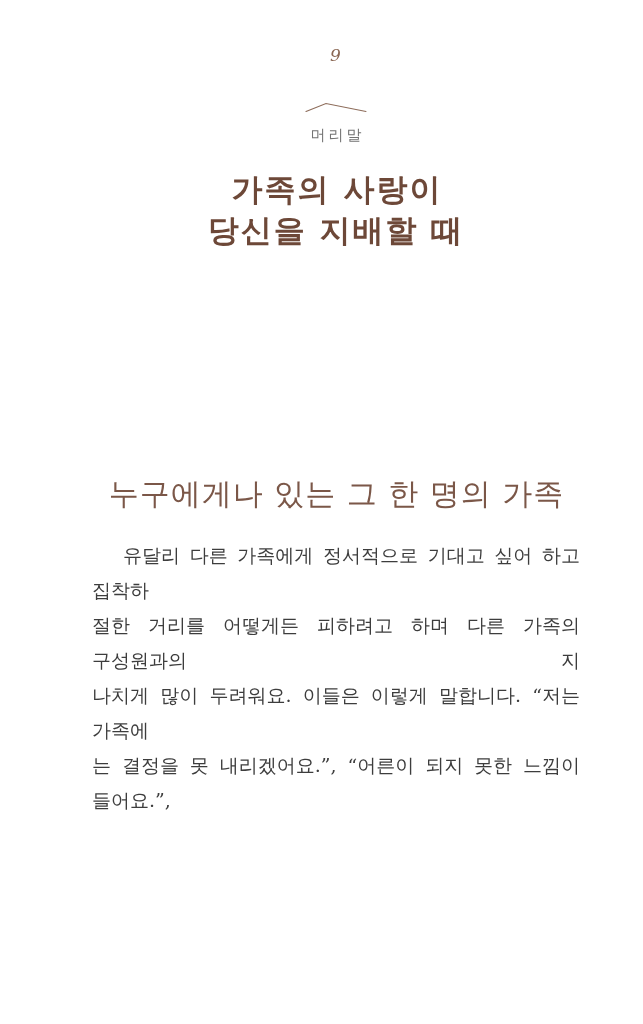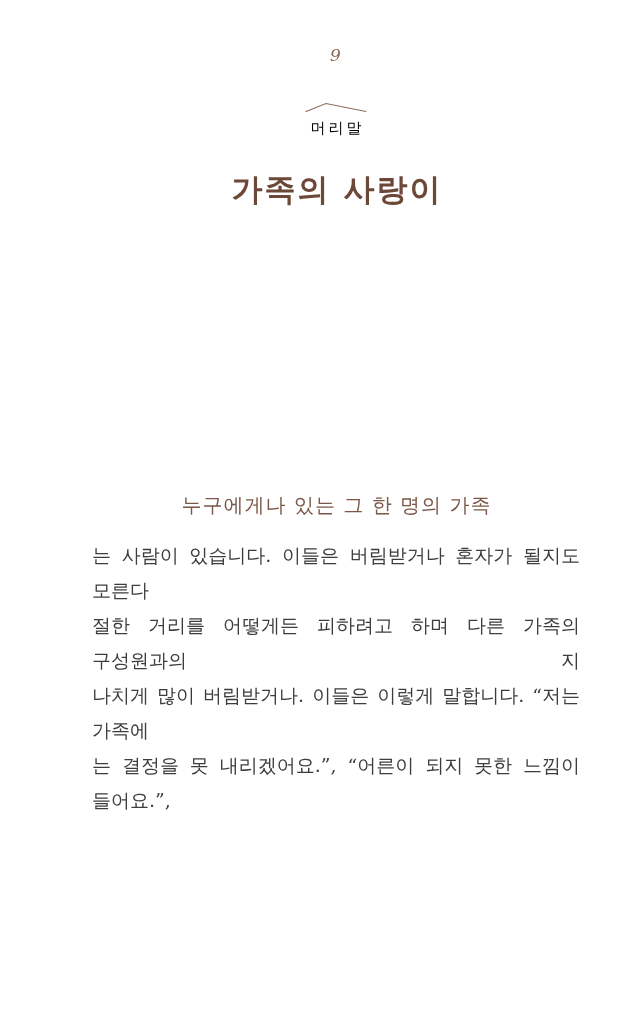--- a/index.html
+++ b/index.html
@@ -23,40 +23,40 @@
     font-size: 17px;
     font-style: italic;
     color: #8a6753;
     letter-spacing: 1px;
   }
   .ornament {
     top: 101px;
     line-height: 0;
   }
   .kicker {
-    top: 119px;
+    top: 126px;
     font-size: 15px;
-    color: #000000;
+    color: #737373;
     letter-spacing: 3px;
     text-indent: 3px; 
   }
   .title {
     top: 169px;
     margin: 0;
     font-size: 31px;
     line-height: 41px;
     font-weight: 700;
     color: #6d4838;
     letter-spacing: 2px;
     text-indent: 2px;
   }
   .section-heading {
     top: 473px;
-    margin: 16px;
-    font-size: 20px;
+    margin: 5px;
+    font-size: 30px;
     line-height: 32px;
     font-weight: 500;
     color: #7b5748;
     letter-spacing: 1px;
     text-indent: 1px;
   }
   .body-text {
     position: absolute;
     top: 538px;
     left: 92px;
@@ -82,25 +82,26 @@
   <div class="centered-band ornament">
     <svg width="64" height="13" viewBox="0 0 64 13" aria-hidden="true">
       <path d="M2 10.5 L22 2.5 L62 10.5" fill="none" stroke="#8d6c5a" stroke-width="1.1" stroke-linecap="round"></path>
     </svg>
   </div>
 
   <div class="centered-band kicker">머리말</div>
 
   <h1 class="centered-band title">
     <span>가족의 사랑이</span><br>
+    <span>당신을 지배할 때</span>
   </h1>
 
   <h2 class="centered-band section-heading">누구에게나 있는 그 한 명의 가족</h2>
 
   <div class="body-text">
-    <div class="body-line">는 사람이 있습니다. 이들은 버림받거나 혼자가 될지도 모른다</div>
+    <div class="body-line first">유달리 다른 가족에게 정서적으로 기대고 싶어 하고 집착하</div>
     <div class="body-line">절한 거리를 어떻게든 피하려고 하며 다른 가족의 구성원과의 지</div>
-    <div class="body-line">나치게 많이 버림받거나. 이들은 이렇게 말합니다. “저는 가족에</div>
+    <div class="body-line">나치게 많이 두려워요. 이들은 이렇게 말합니다. “저는 가족에</div>
     <div class="body-line">는 결정을 못 내리겠어요.”, “어른이 되지 못한 느낌이 들어요.”,</div>
 
   </div>
 
 </div>
 
 </body></html>

